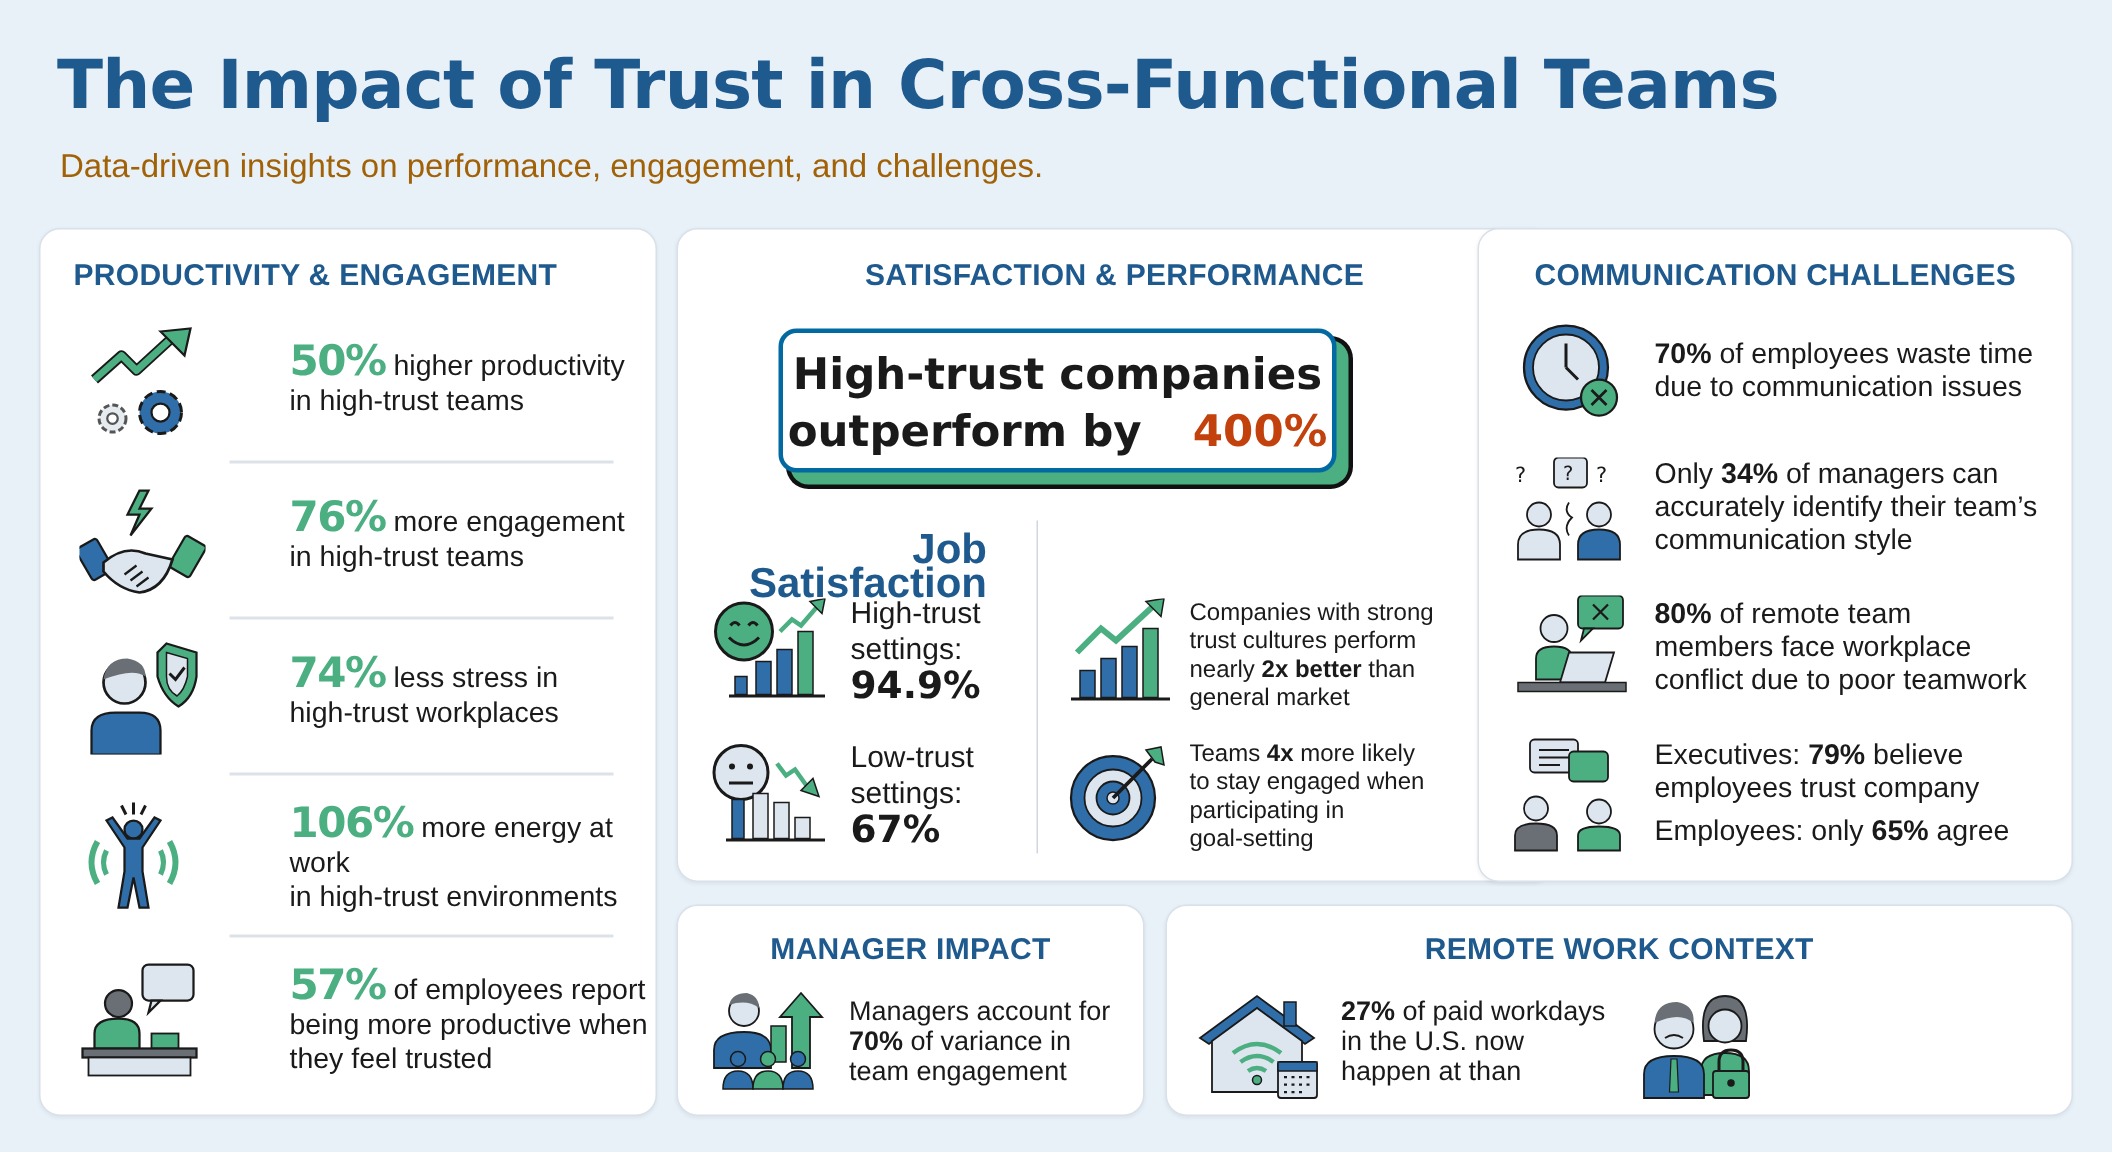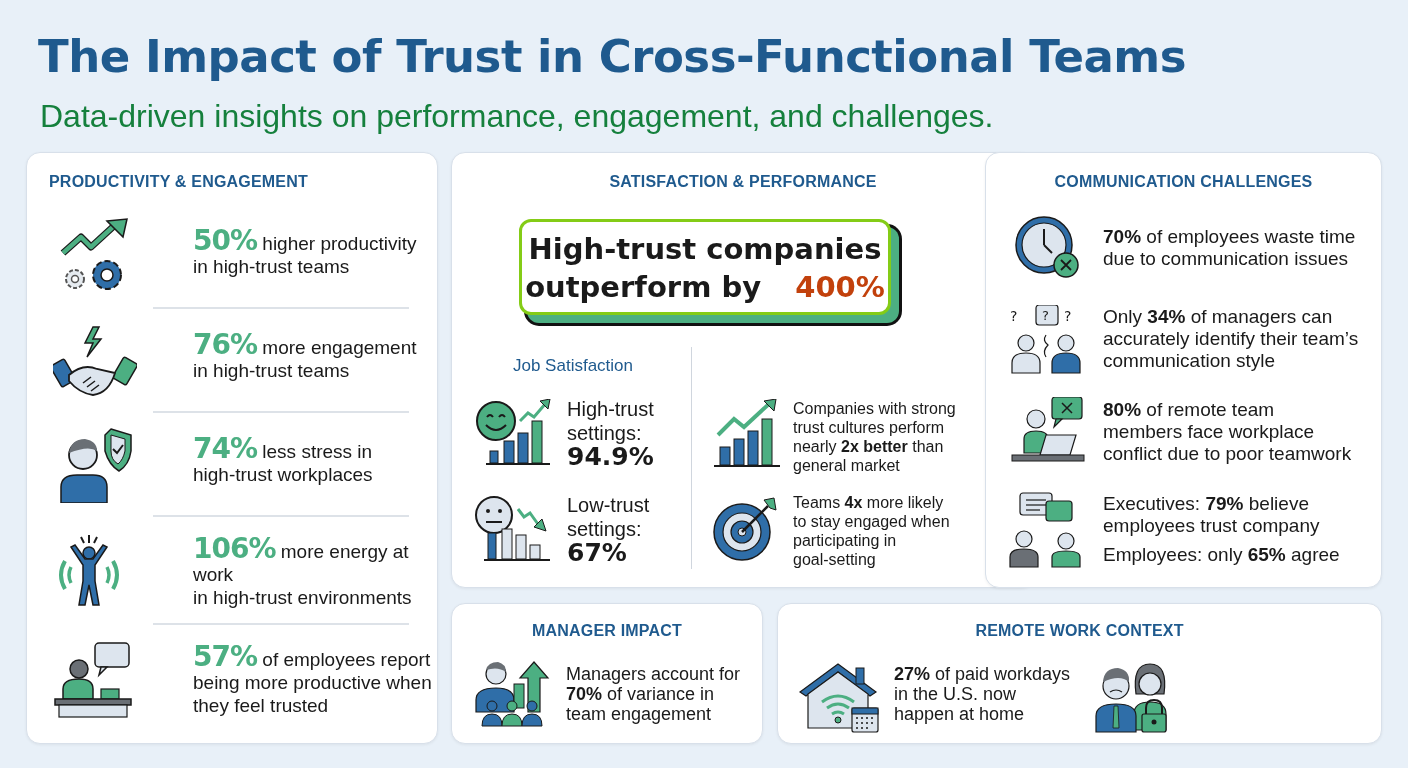--- a/index.html
+++ b/index.html
@@ -10,51 +10,51 @@
     color: #1a1a1a;
     position: relative;
   }
   .title {
     position: absolute; left: 38px; top: 30px;
     font-family: "DejaVu Sans", sans-serif;
     font-weight: bold; font-size: 45px; color: #1f5a8e; letter-spacing: -0.5px;
   }
   .subtitle {
     position: absolute; left: 40px; top: 98px;
-    font-size: 32px; color: #15803d;
+    font-size: 22px; color: #a16207;
   }
   .card {
     position: absolute; background: #fff; border: 1px solid #d8e0ea;
     border-radius: 14px; box-shadow: 0 1px 3px rgba(0,0,0,0.06);
   }
   .card-title {
-    font-weight: bold; color: #1f5a8e; font-size: 16px; text-align: center;
+    font-weight: bold; color: #1f5a8e; font-size: 20px; text-align: center;
     letter-spacing: 0.2px;
   }
   .green { color: #c2410c; margin-left: 24px; }
   .b { font-weight: bold; }
   .icon { position: absolute; }
   
   #prod { left: 26px; top: 152px; width: 412px; height: 592px; }
   #prod .card-title { position: absolute; left: 22px; top: 20px; }
   .prod-item { position: absolute; left: 0; width: 412px; height: 104px; }
   .prod-item .txt { position: absolute; left: 126px; font-size: 19px; line-height: 23px; color: #1a1a1a; margin-left: 40px; }
   .prod-item .pct { font-family: "DejaVu Sans", sans-serif; font-size: 28px; font-weight: bold; color: #4caf82; letter-spacing: -1px; }
   .prod-div { position: absolute; left: 126px; width: 256px; height: 2px; background: #dde2e8; }
   
   #sat { left: 451px; top: 152px; width: 584px; height: 436px; }
   #sat .card-title { position: absolute; left: 0; right: 0; top: 20px; }
   .hero {
     position: absolute; left: 67px; top: 66px; width: 372px; height: 96px;
-    border: 3px solid #84cc16; border-radius: 12px; background: #fff;
+    border: 3px solid #0369a1; border-radius: 12px; background: #fff;
     box-shadow: 8px 8px 0 0 #4caf82, 8px 8px 0 3px #111;
     text-align: center; font-family: "DejaVu Sans", sans-serif;
     font-weight: bold; font-size: 29px; line-height: 38px; padding-top: 8px;
   }
-  .sub-title { position: absolute; font-weight: normal; color: #1f5a8e; font-size: 17px; text-align: center; line-height: 23px; }
+  .sub-title { position: absolute; font-weight: bold; color: #1f5a8e; font-size: 28px; text-align: right; line-height: 23px; }
   .vdiv { position: absolute; left: 239px; top: 194px; width: 1px; height: 222px; background: #d0d6de; }
   .sat-val { position: absolute; font-size: 20px; line-height: 24px; }
   .sat-big { font-family: "DejaVu Sans", sans-serif; font-weight: bold; font-size: 25px; }
   .perf-txt { position: absolute; font-size: 16px; line-height: 19px; }
   
   #comm { left: 985px; top: 152px; width: 397px; height: 436px; }
   #comm .card-title { position: absolute; left: 0; right: 0; top: 20px; }
   .comm-txt { position: absolute; left: 117px; font-size: 19px; line-height: 22px; }
   
   #mgr { left: 451px; top: 603px; width: 312px; height: 141px; }
@@ -337,21 +337,21 @@
     <path d="M29,46 Q40,38 51,46" fill="none" stroke="#4caf82" stroke-width="3"></path>
     <path d="M34,52 Q40,48 46,52" fill="none" stroke="#4caf82" stroke-width="3"></path>
     <circle cx="40" cy="58" r="3" fill="#4caf82" stroke="#1a1a1a" stroke-width="1"></circle>
     <rect x="54" y="46" width="26" height="24" rx="2" fill="#dde5ee" stroke="#1a1a1a" stroke-width="1.2"></rect>
     <rect x="54" y="46" width="26" height="6" fill="#2f6ea8" stroke="#1a1a1a" stroke-width="1"></rect>
     <path d="M58,56 h2 M63,56 h2 M68,56 h2 M73,56 h2 M58,61 h2 M63,61 h2 M68,61 h2 M73,61 h2 M58,66 h2 M63,66 h2 M68,66 h2" stroke="#1a1a1a" stroke-width="1.5"></path>
   </svg>
   <div class="small-txt" style="left:116px;top:60px">
     <span class="b">27%</span><span> of paid workdays</span><br>
     <span>in the U.S. now</span><br>
-    <span>happen at home</span>
+    <span>happen at than</span>
   </div>
 
   <svg class="icon" style="left:316px;top:54px" width="80" height="76" viewBox="0 0 80 76">
     <path d="M42,36 Q38,6 56,6 Q74,6 70,36 Z" fill="#6a6f75" stroke="#1a1a1a" stroke-width="1.2"></path>
     <circle cx="56" cy="26" r="11" fill="#dde5ee" stroke="#1a1a1a" stroke-width="1.2"></circle>
     <path d="M40,72 L40,56 Q40,44 56,44 Q72,44 72,56 L72,72 Z" fill="#4caf82" stroke="#1a1a1a" stroke-width="1.2"></path>
     <circle cx="22" cy="28" r="13" fill="#dde5ee" stroke="#1a1a1a" stroke-width="1.2"></circle>
     <path d="M9,24 Q10,10 24,10 Q36,12 35,24 Q26,16 9,24 Z" fill="#6a6f75"></path>
     <path d="M16,34 Q22,30 28,34" fill="none" stroke="#1a1a1a" stroke-width="1.2"></path>
     <path d="M2,74 L2,58 Q2,46 22,46 Q42,46 42,58 L42,74 Z" fill="#2f6ea8" stroke="#1a1a1a" stroke-width="1.2"></path>

